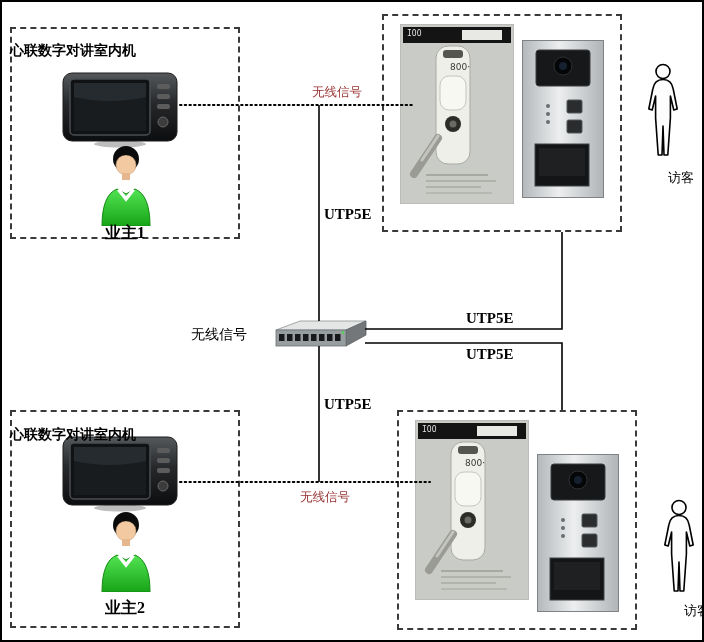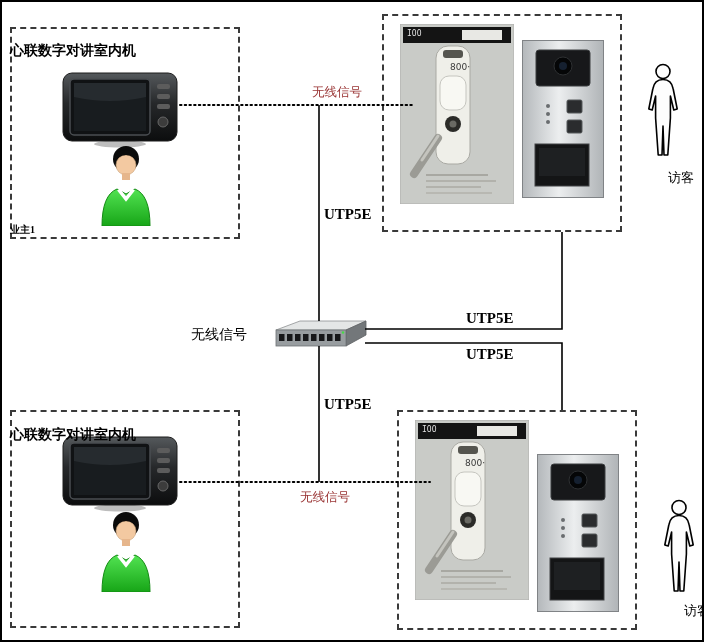--- a/index.html
+++ b/index.html
@@ -3,21 +3,21 @@
 <meta charset="utf-8">
 <style>
   * { margin:0; padding:0; box-sizing:border-box; }
   body { background:#fff; font-family:"Liberation Serif","DejaVu Serif",serif; }
   .canvas { position:relative; width:704px; height:642px; border:2px solid #000; background:#fff; overflow:hidden; }
   .dashed-box { position:absolute; border:2px dashed #3a3a3a; background:transparent; z-index:1; }
   .dev { position:absolute; z-index:2; }
   svg.wires { position:absolute; left:0; top:0; width:704px; height:642px; z-index:5; pointer-events:none; }
   .lbl { position:absolute; z-index:6; color:#000; white-space:nowrap; }
   .group-title { font-weight:bold; font-size:14px; width:230px; white-space:normal; }
-  .owner-label { font-weight:bold; font-size:10px; width:230px; }
+  .owner-label { font-weight:bold; font-size:16px; text-align:center; width:230px; }
   .visitor-label { font-size:13px; text-align:left; width:42px;margin-left:26px; }
   .switch-label { font-size:14px; text-align:right; width:100px; }
   .utp { font-weight:bold; font-size:15px; }
   .wireless { font-size:12.5px; color:#993333; text-align:center; width:70px; }
   .lock { position:absolute; width:114px; height:180px; z-index:2; }
   .lock-brand { position:absolute; left:7px; top:5px; font-size:8px; color:#dedede; font-family:"DejaVu Sans Mono",monospace; }
   .lock-model { position:absolute; left:42px; top:38px; font-size:9px; color:#3a3a3a; font-family:"DejaVu Sans",sans-serif;margin-left:8px; }
 </style>
 </head>
 <body>
@@ -157,20 +157,21 @@
     </svg>
 
   <div class="dashed-box" style="left:8px; top:408px; width:230px; height:218px;"></div>
   <div class="lbl group-title" style="left:8px; top:424px;">心联数字对讲室内机</div>
   <svg class="dev" style="left:60px; top:434px;" width="116" height="76">
       <use href="#sym-monitor"></use>
     </svg>
   <svg class="dev" style="left:90px; top:506px;" width="68" height="84">
       <use href="#sym-owner"></use>
     </svg>
+  <div class="lbl owner-label" style="left:8px; top:596px;">业主2</div>
 
   <div class="dashed-box" style="left:395px; top:408px; width:240px; height:220px;"></div>
   <div class="lock" style="left:413px; top:418px;">
     <svg width="114" height="180">
         <use href="#sym-lock"></use>
       </svg>
     <span class="lock-brand">IOO</span>
     <span class="lock-model">800·</span>
   </div>
   <svg class="dev" style="left:535px; top:452px;" width="82" height="158">

